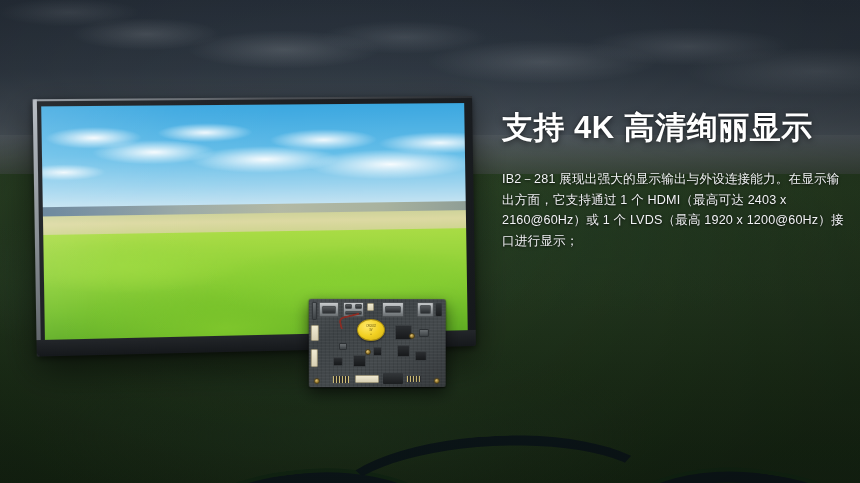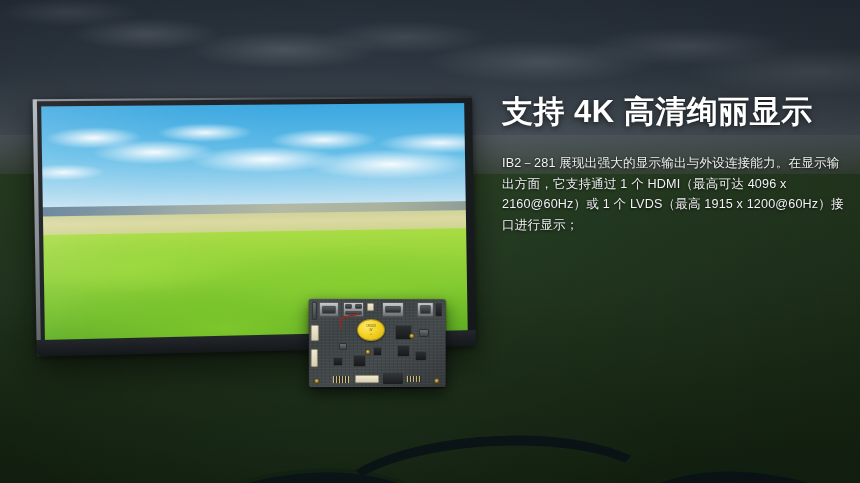--- a/index.html
+++ b/index.html
@@ -178,21 +178,21 @@
     align-items:center; justify-content:center; gap:1px;
   }
   .batt-txt span{ font-size:2.6px; line-height:3px; color:#5a4a06; letter-spacing:.1px; }
   .batt-wire{
     position:absolute; left:30px; top:16px; width:22px; height:12px;
     border-top:2px solid #8e2b22; border-left:2px solid #8e2b22;
     border-radius:6px 0 0 0; transform:rotate(-14deg);
   }
 
   
-  .copy{ position:absolute; left:502px; top:92px; width:344px; }
+  .copy{ position:absolute; left:502px; top:108px; width:344px; }
   .headline{
     color:#ffffff; font-weight:bold; font-size:31px; line-height:39px;
     letter-spacing:.5px;
     text-shadow:0 2px 6px rgba(0,0,0,.55), 0 0 2px rgba(0,0,0,.45);
   }
   .body-p{
     color:#f2f4f5; font-size:12.6px; line-height:20.5px;
     letter-spacing:.15px;
     text-shadow:0 1px 3px rgba(0,0,0,.75), 0 0 1px rgba(0,0,0,.6);
   }
@@ -289,16 +289,16 @@
     <div class="screw" style="left:5px;top:79px;"></div>
     <div class="screw" style="left:125px;top:79px;"></div>
     <div class="screw" style="left:100px;top:34px;"></div>
     <div class="screw" style="left:56px;top:50px;"></div>
   </div>
 
   <div class="copy">
     <div class="headline">
       <div>支持 4K 高清绚丽显示</div>
     </div>
-    <p class="body-p p1">IB2－281 展现出强大的显示输出与外设连接能力。在显示输出方面，它支持通过 1 个 HDMI（最高可达 4096 x 2160@60Hz）或 1 个 LVDS（最高 1915 x 1200@60Hz）接口进行显示；</p>
+    <p class="body-p p1">IB2－281 展现出强大的显示输出与外设连接能力。在显示输出方面，它支持通过 1 个 HDMI（最高可达 2403 x 2160@60Hz）或 1 个 LVDS（最高 1920 x 1200@60Hz）接口进行显示；</p>
   </div>
 
 </div>
 
 </body></html>

